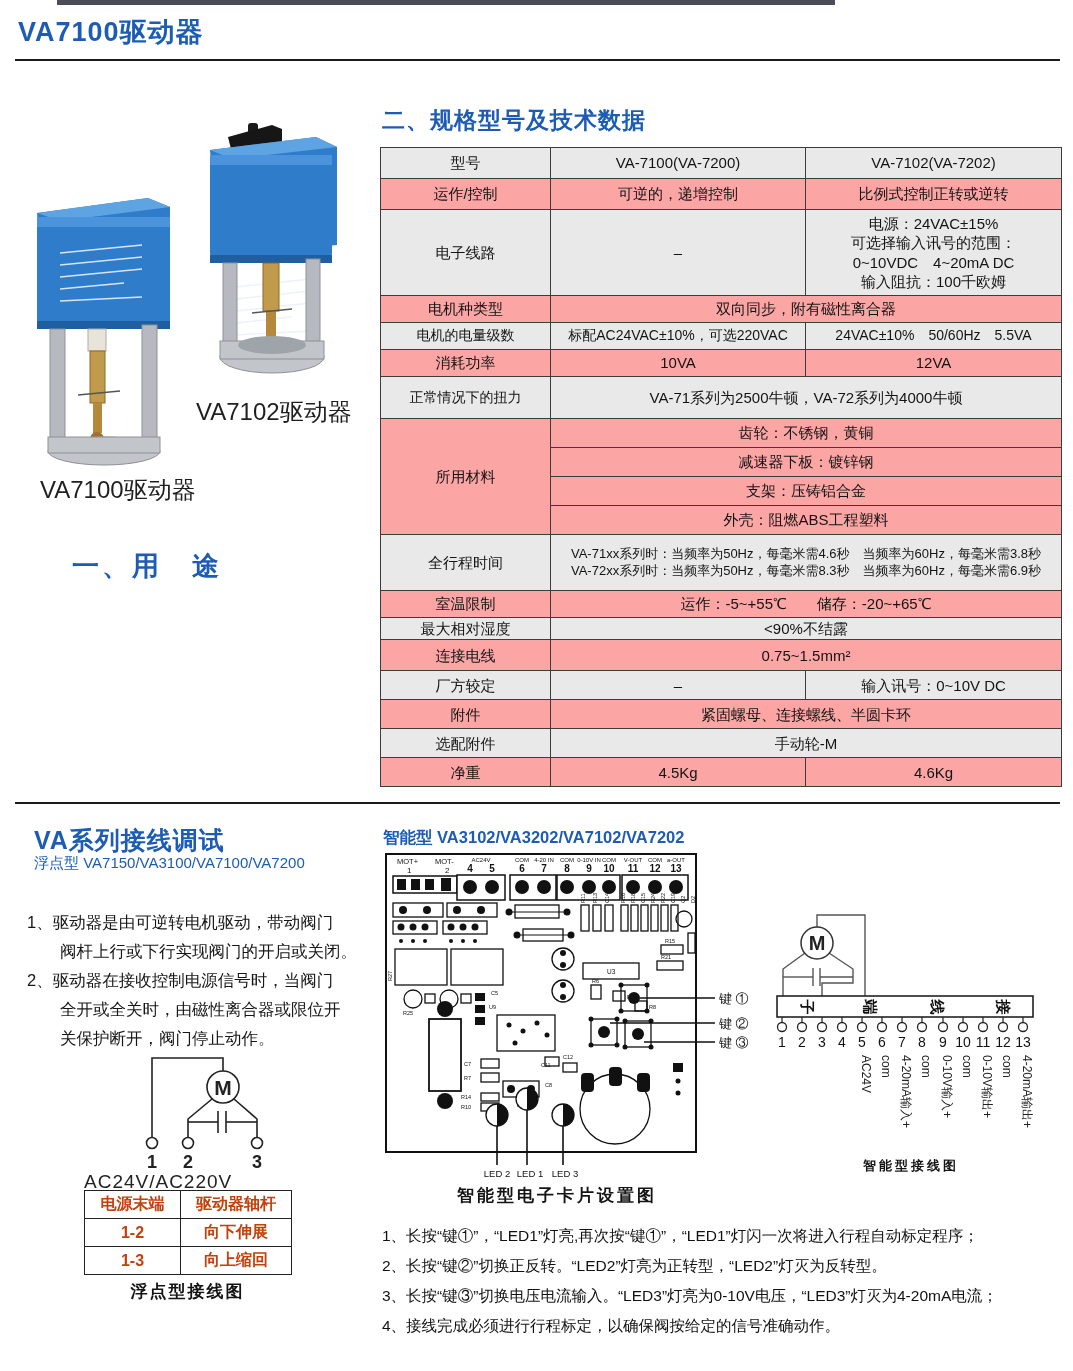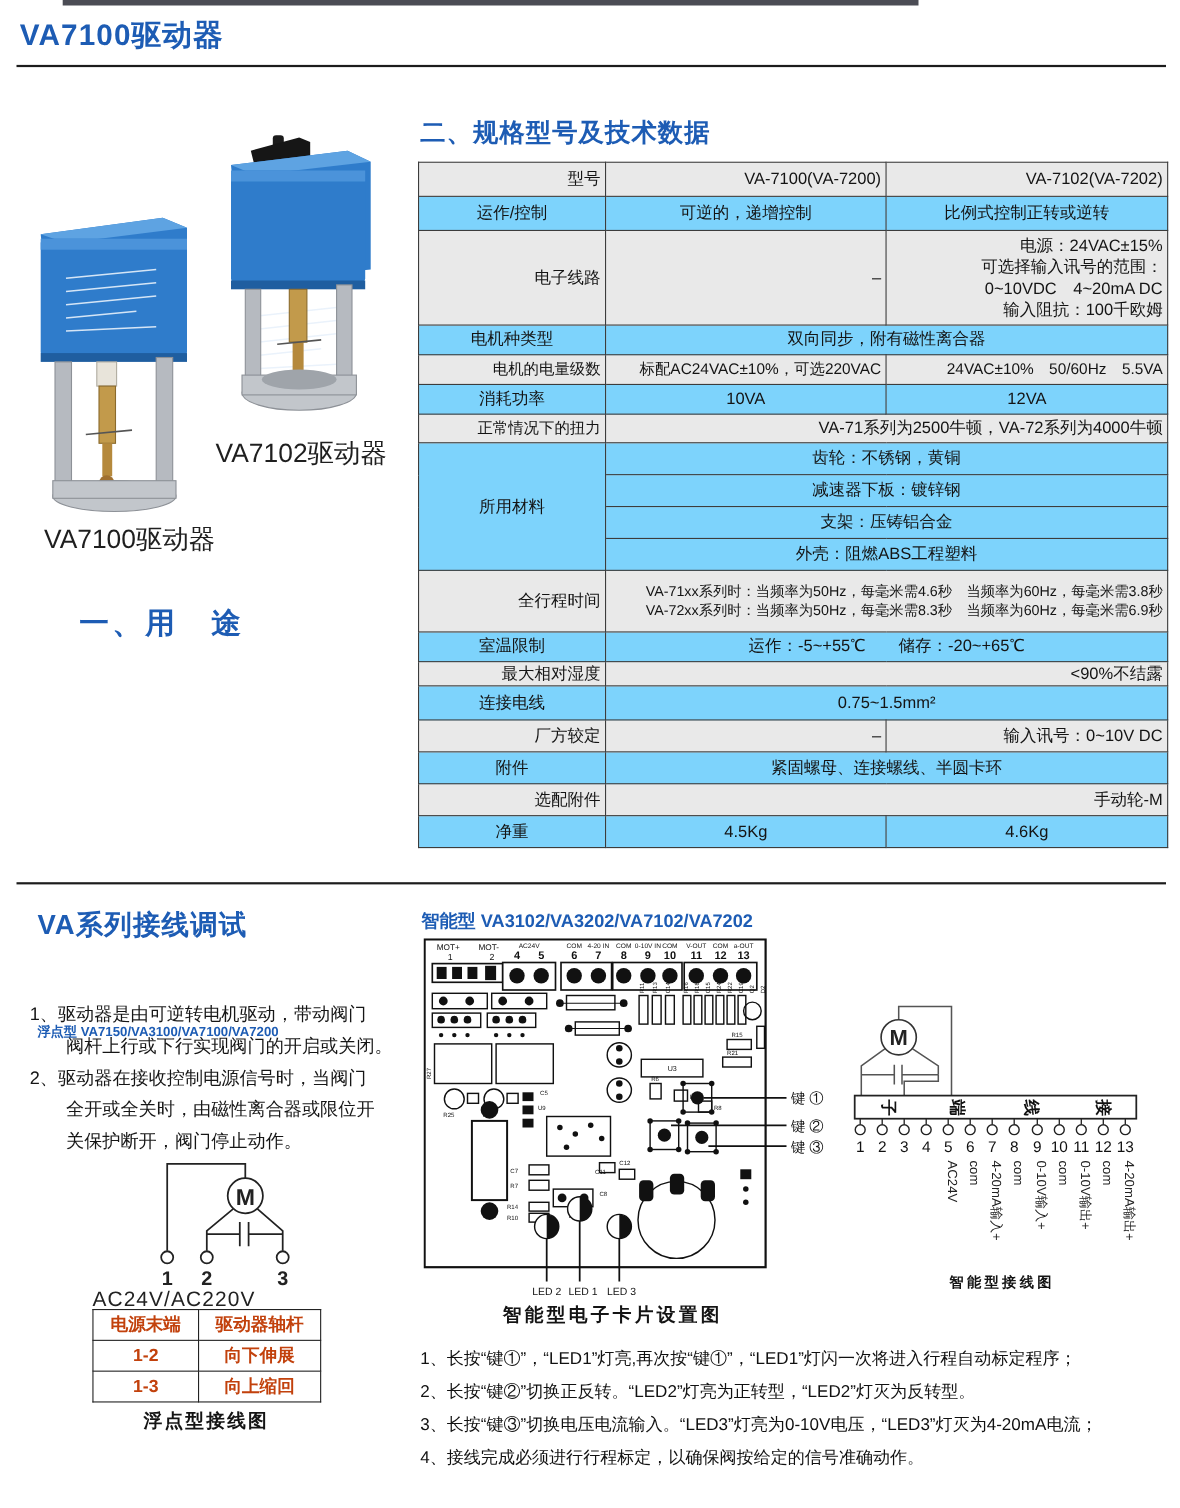--- a/index.html
+++ b/index.html
@@ -21,29 +21,29 @@
   .caption { color:#1f1f1f; }
   .caption-7102 { left:196px; top:396px; font-size:24px; }
   .caption-7100 { left:40px; top:474px; font-size:24px; }
 
   .usage-heading { left:72px; top:548px; font-size:27px; font-weight:bold; color:#1d5cb4; letter-spacing:3px; }
   .usage-body { left:28px; top:597px; width:338px; font-size:17.5px; line-height:29px; text-indent:2.2em; color:#1a1a1a; text-align:justify; }
 
   .specs-heading { left:382px; top:105px; font-size:23px; font-weight:bold; color:#1d5cb4; letter-spacing:1px; }
   table.spec { position:absolute; left:380px; top:147px; border-collapse:collapse; table-layout:fixed; width:681px; font-size:15px; }
   table.spec td { border:1px solid #3c3c3c; text-align:center; vertical-align:middle; padding:1px 4px; white-space:pre-line; line-height:1.28; }
-  table.spec tr.g td { background:#e9e9e9;text-align:right; }
-  table.spec tr.w td { background:#7dd3fc; }
+  table.spec tr.g td { background:#e9e9e9; }
+  table.spec tr.w td { background:#fca5a5; }
   td.sm { font-size:13px; }
   td.md { font-size:14px; }
-  tr.h31{height:31px} tr.h86{height:86px} tr.h27{height:27px} tr.h26{height:26px}
+  tr.h31{height:31px} tr.h86{height:86px} tr.h27{height:27px} tr.h26{height:42px}
   tr.h29{height:29px} tr.h56{height:56px} tr.h28{height:16px}
 
   .wiring-heading { left:34px; top:824px; font-size:25px; font-weight:bold; color:#1d5cb4; letter-spacing:1px; }
-  .float-subtitle { left:34px; top:930px; font-size:12px; font-weight:bold; color:#1d5cb4; }
+  .float-subtitle { left:34px; top:854px; font-size:15px; font-weight:normal; color:#1d5cb4; }
   .float-item { left:27px; width:348px; font-size:16.5px; line-height:29px; white-space:pre-line; color:#161616; }
   .float-item1 { top:908px; }
   .float-item2 { top:966px; }
 
   .float-svg { left:80px; top:1048px; }
   .ac-label { left:84px; top:1171px; font-size:19px; color:#222; letter-spacing:1px; }
   table.mini { position:absolute; left:84px; top:1190px; border-collapse:collapse; table-layout:fixed; width:207px; font-size:16px; font-weight:bold; color:#c2410c; }
   table.mini td { border:1.5px solid #222; text-align:center; height:25px; background:#fff; }
   .float-caption { left:84px; top:1280px; width:207px; text-align:center; font-size:17px; font-weight:bold; letter-spacing:2px; }
 

